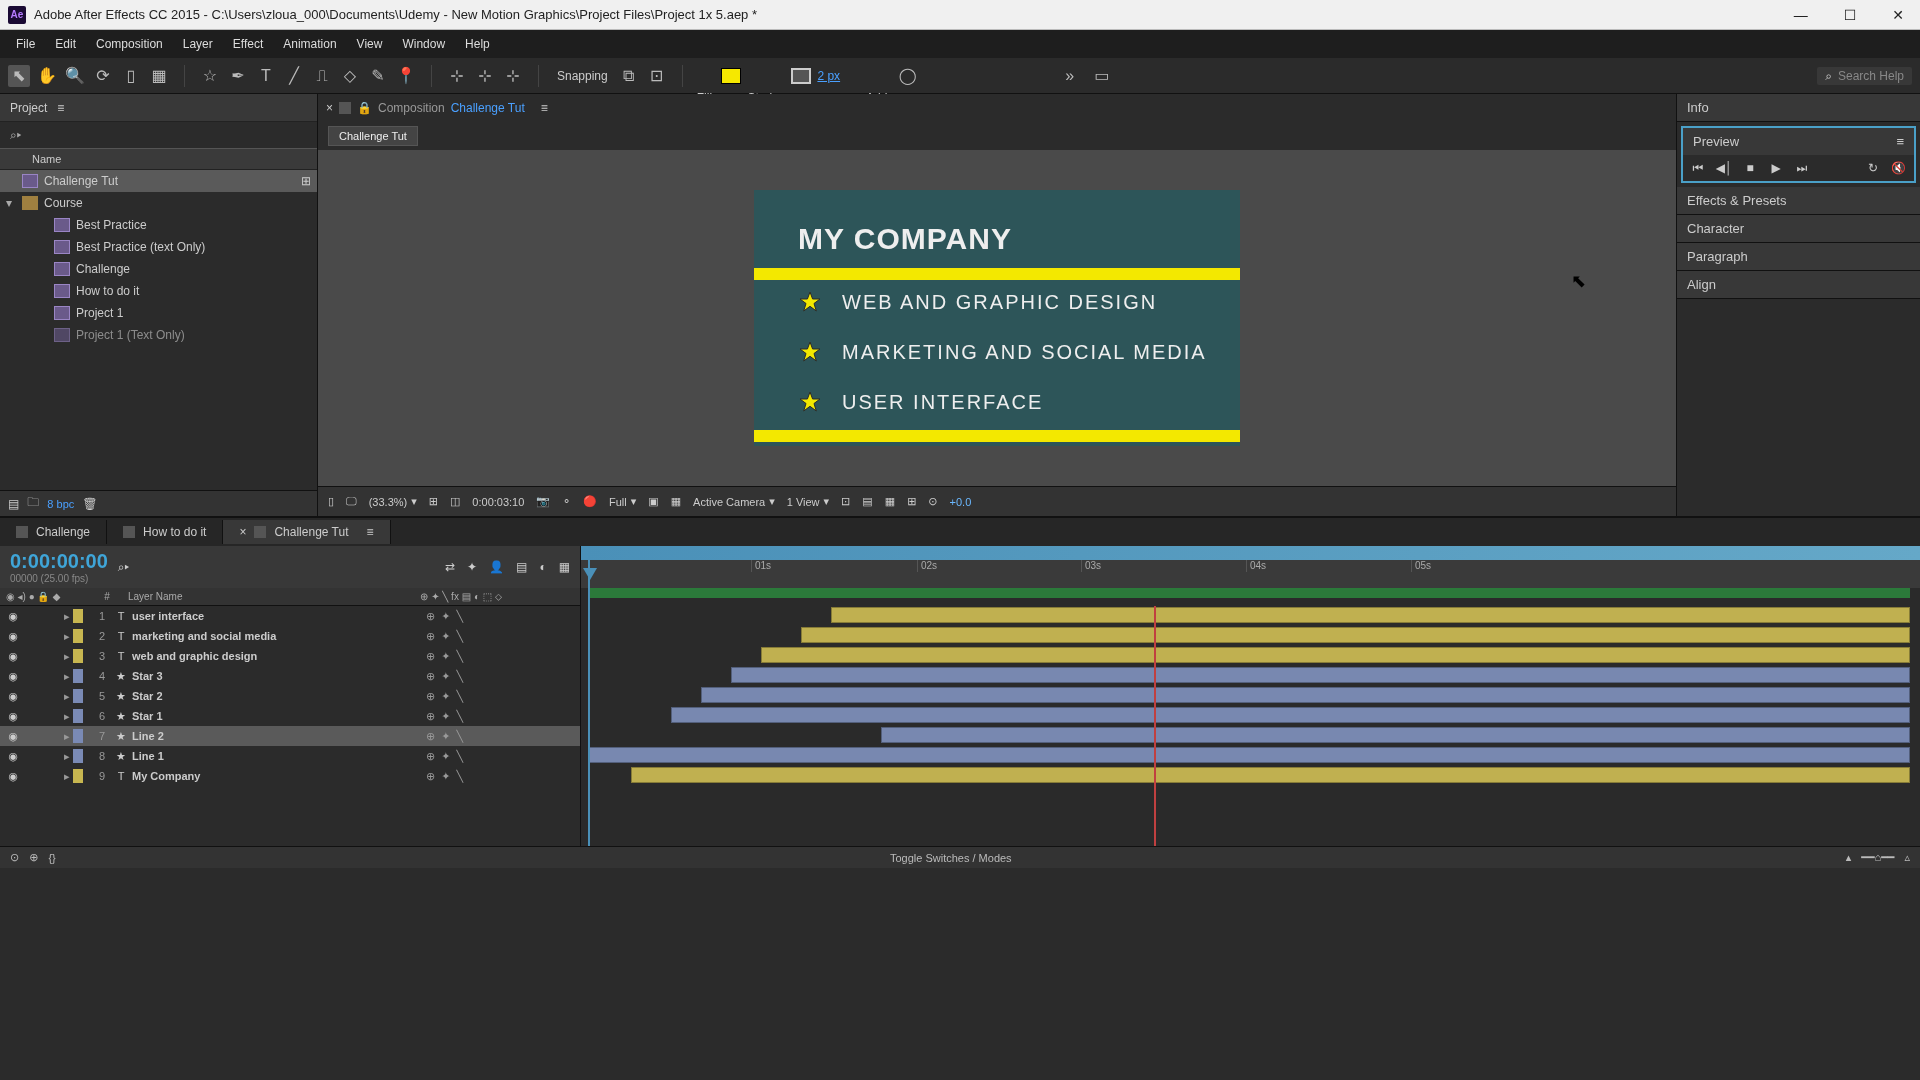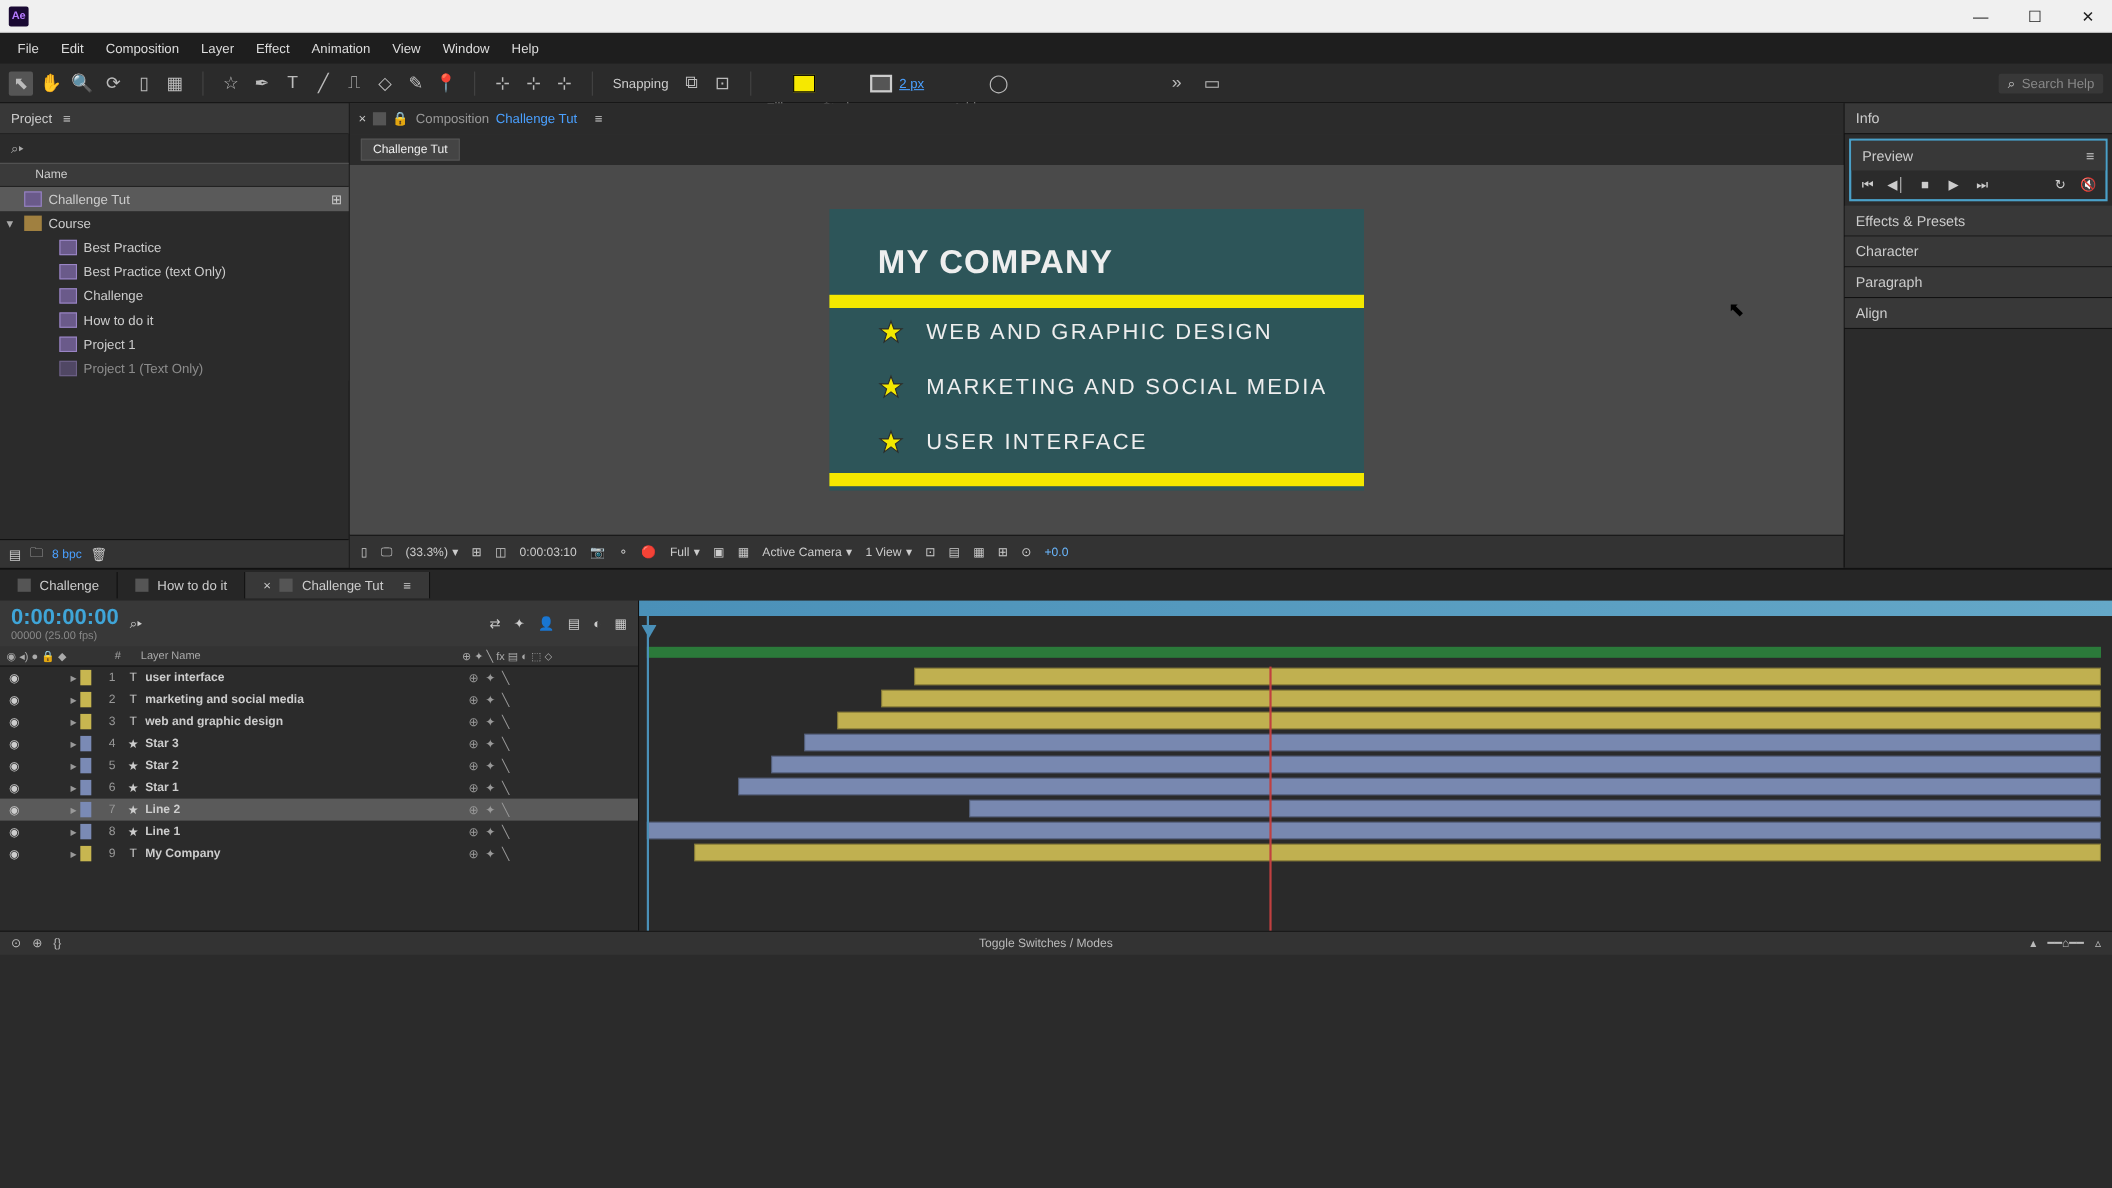--- a/index.html
+++ b/index.html
@@ -125,20 +125,21 @@
 .bar.b { background: #7888b0; }
 .tl-footer { height: 22px; background: #333; display: flex; align-items: center; padding: 0 10px; gap: 10px; font-size: 11px; color: #bbb; border-top: 1px solid #111; }
 .toggle-label { margin: 17px auto; }
 </style>
 </head>
 <body>
 
 <div class="title-bar">
   <div class="title-left">
     <div class="ae-icon">Ae</div>
+    <span class="title-text">Adobe After Effects CC 2015 - C:\Users\zloua_000\Documents\Udemy - New Motion Graphics\Project Files\Project 1x 5.aep *</span>
   </div>
   <div class="win-controls">
     <span class="win-btn">—</span>
     <span class="win-btn">☐</span>
     <span class="win-btn">✕</span>
   </div>
 </div>
 
 <div class="menu-bar">
   <div class="menu-item">File</div>
@@ -552,20 +553,27 @@
             <div class="lr-sw">
               <span>⊕</span>
               <span>✦</span>
               <span>╲</span>
             </div>
           </div>
         </div>
     </div>
     <div class="tl-right">
       <div class="ruler-band"></div>
+      <div class="ruler">
+        <div class="ruler-mark" style="left:170px">01s</div>
+        <div class="ruler-mark" style="left:336px">02s</div>
+        <div class="ruler-mark" style="left:500px">03s</div>
+        <div class="ruler-mark" style="left:665px">04s</div>
+        <div class="ruler-mark" style="left:830px">05s</div>
+      </div>
       <div class="work-area"></div>
       <div class="playhead">
           <div class="playhead-head"></div>
         </div>
       <div class="playhead-red"></div>
       <div class="bar-row" style="top:60px">
           <div class="bar y" style="left:250px;right:10px"></div>
         </div>
       <div class="bar-row" style="top:80px">
           <div class="bar y" style="left:220px;right:10px"></div>

